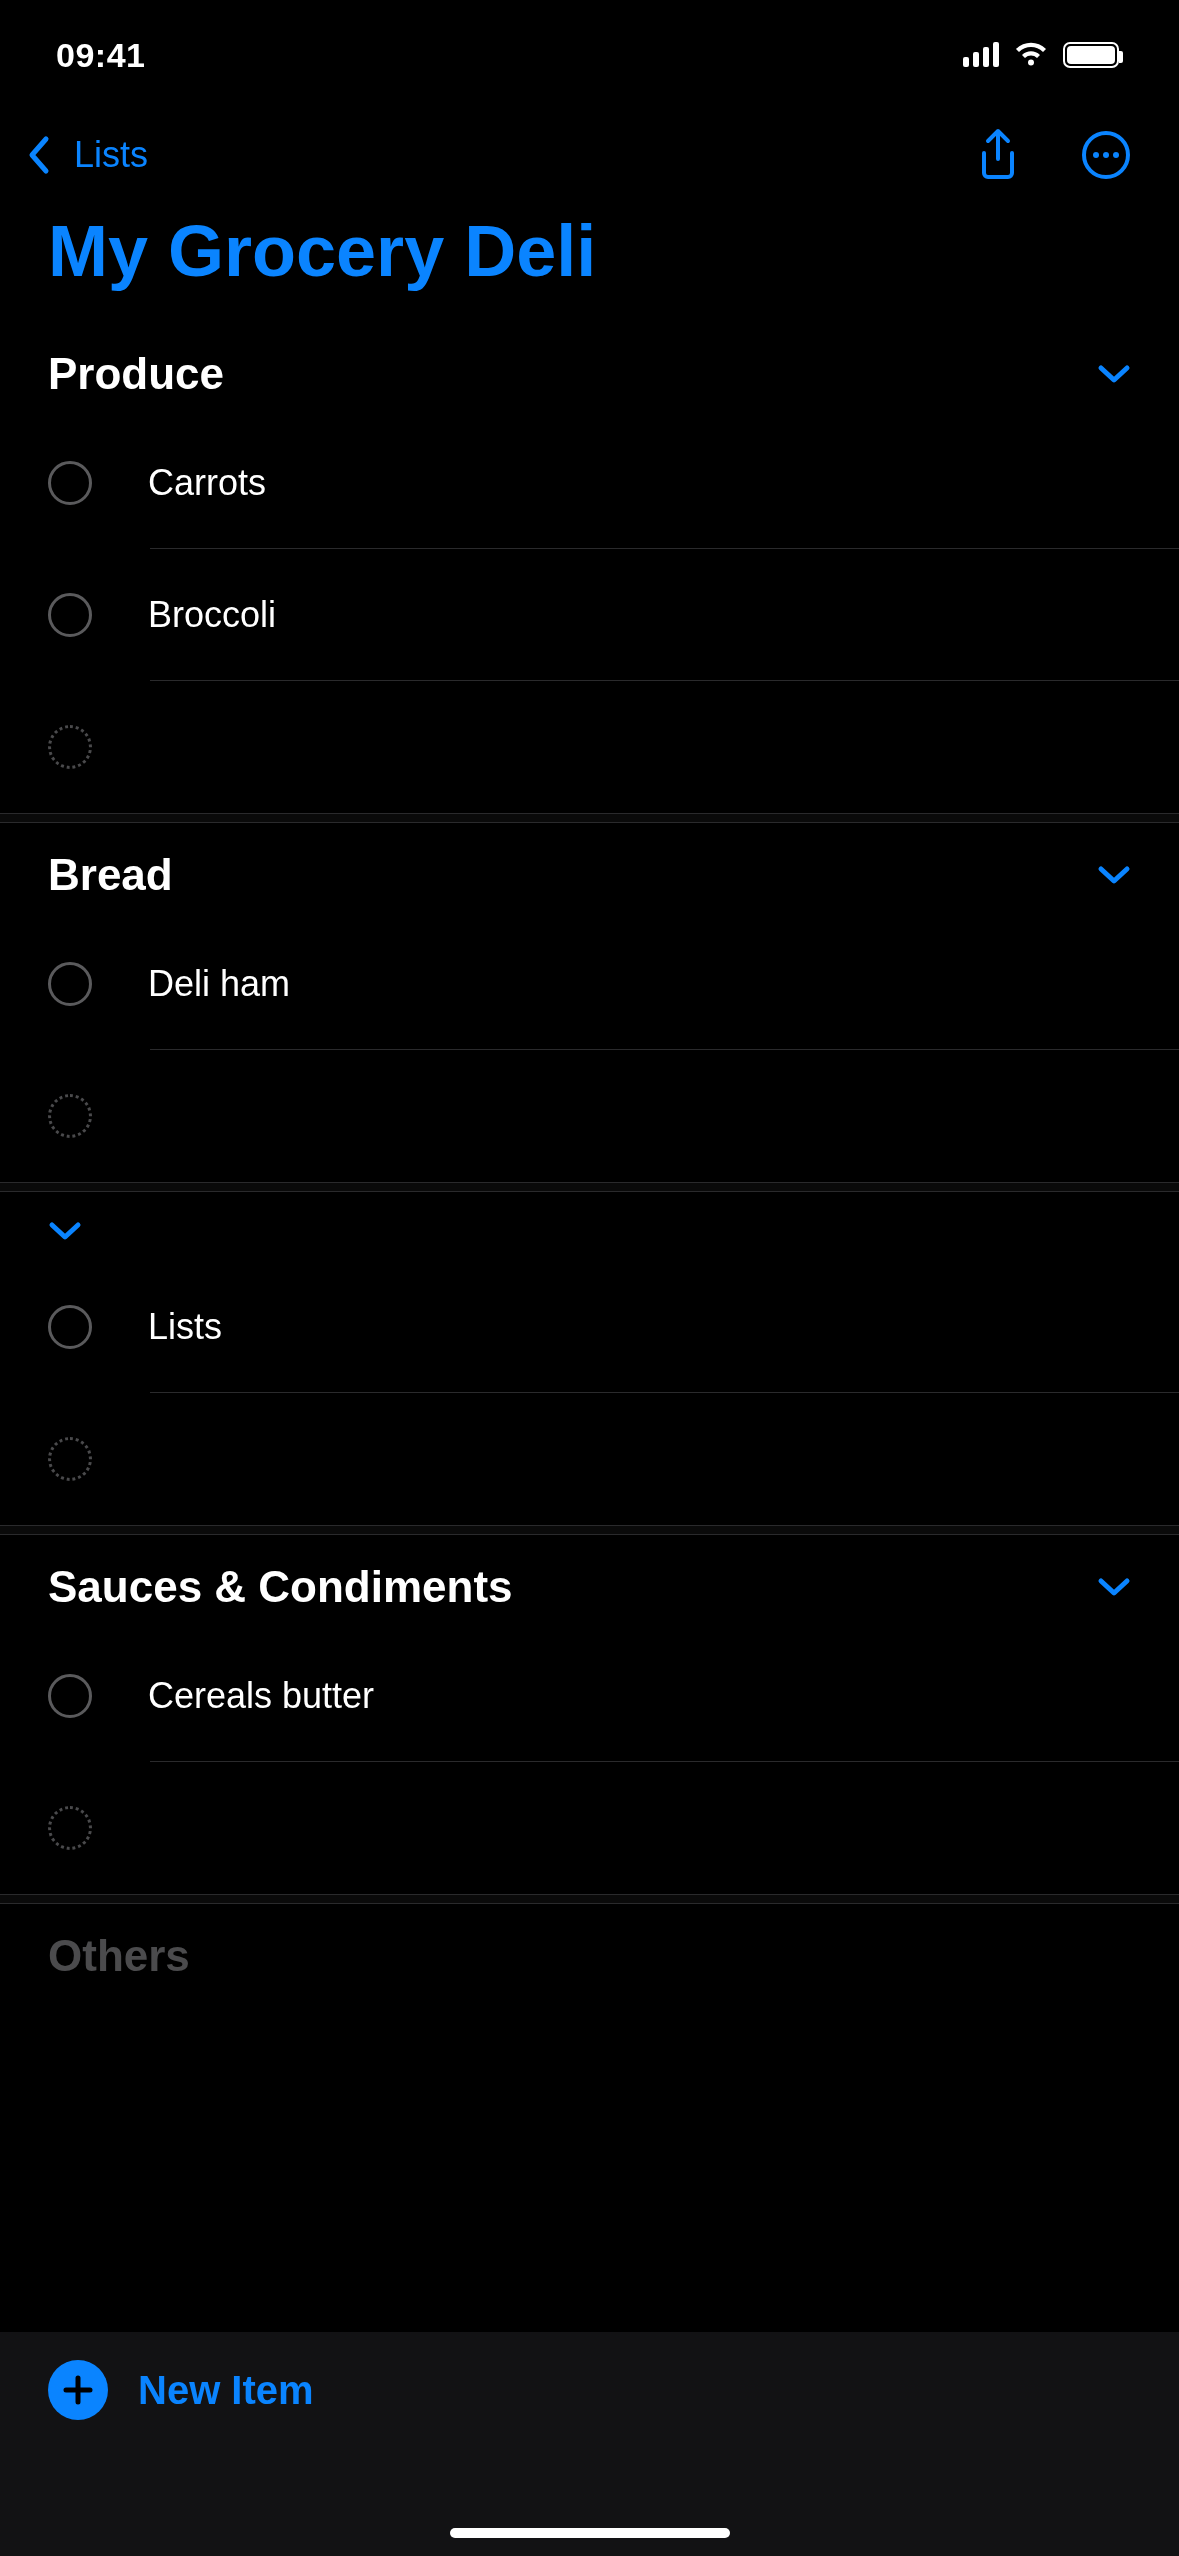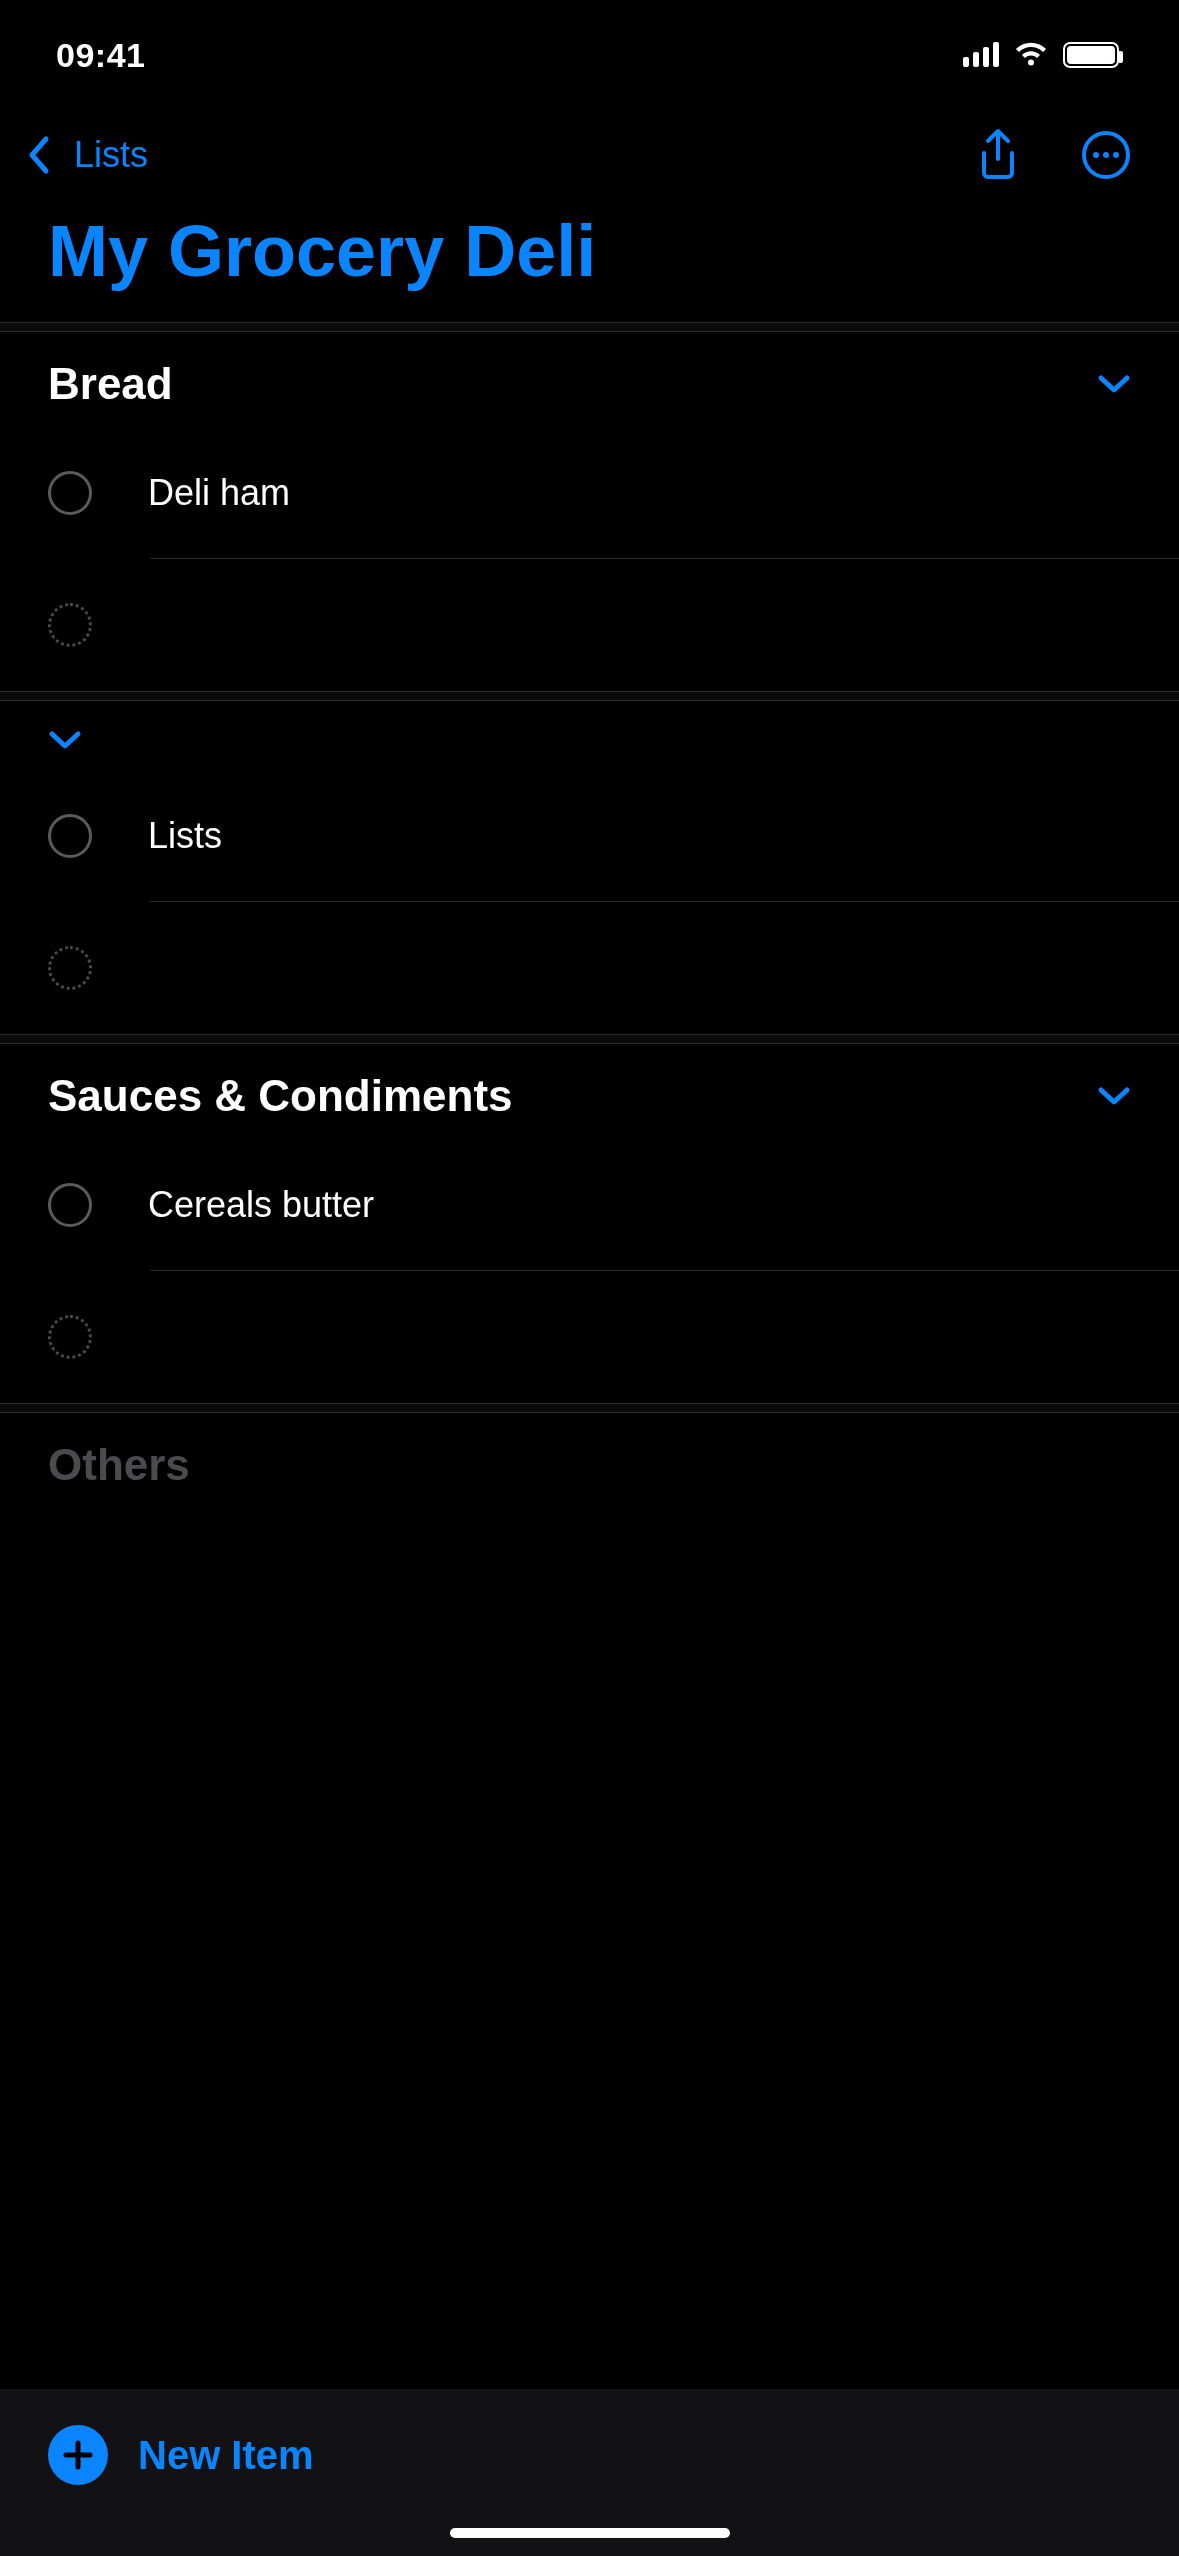--- a/index.html
+++ b/index.html
@@ -134,24 +134,24 @@
   }
   .row .sep {
     position:absolute; bottom:0; left:150px; right:0;
     height:1px; background: var(--hairline);
   }
   .row:last-child .sep { display:none; }
 
   
   .toolbar {
     position:absolute; bottom:0; left:0; right:0;
-    height: 167px;
+    height: 224px;
     background: rgba(20,20,22,0.92);
     display:flex; align-items:flex-start;
-    padding: 36px 48px 0;
+    padding: 28px 48px 0;
   }
   .new-item {
     display:flex; align-items:center; gap:30px;
     color: var(--accent);
     font-size: 40px; font-weight:600;
   }
   .plus-badge {
     width:60px; height:60px; border-radius:50%;
     background: var(--accent);
     display:flex; align-items:center; justify-content:center;
@@ -209,20 +209,44 @@
           <circle cx="35" cy="25" r="3" fill="#0a84ff"></circle>
         </svg>
     </span>
   </div>
 </div>
 
 <h1 class="page-title">My Grocery Deli</h1>
 
 <div class="list">
 
+  <div class="section">
+    <div class="section-header">
+      <div class="section-title">Produce</div>
+      <span class="chevron-down">
+        <svg viewBox="0 0 34 24">
+            <path fill="none" stroke="#0a84ff" stroke-width="5" stroke-linecap="round" stroke-linejoin="round" d="M4 6l13 12L30 6"></path>
+          </svg>
+      </span>
+    </div>
+    <div class="row">
+      <div class="circle"></div>
+      <div class="label">Carrots</div>
+      <div class="sep"></div>
+    </div>
+    <div class="row">
+      <div class="circle"></div>
+      <div class="label">Broccoli</div>
+      <div class="sep"></div>
+    </div>
+    <div class="row">
+      <div class="circle dashed"></div>
+
+    </div>
+  </div>
 
   <div class="section-gap"></div>
 
   <div class="section">
     <div class="section-header">
       <div class="section-title">Bread</div>
       <span class="chevron-down">
         <svg viewBox="0 0 34 24">
             <path fill="none" stroke="#0a84ff" stroke-width="5" stroke-linecap="round" stroke-linejoin="round" d="M4 6l13 12L30 6"></path>
           </svg>

